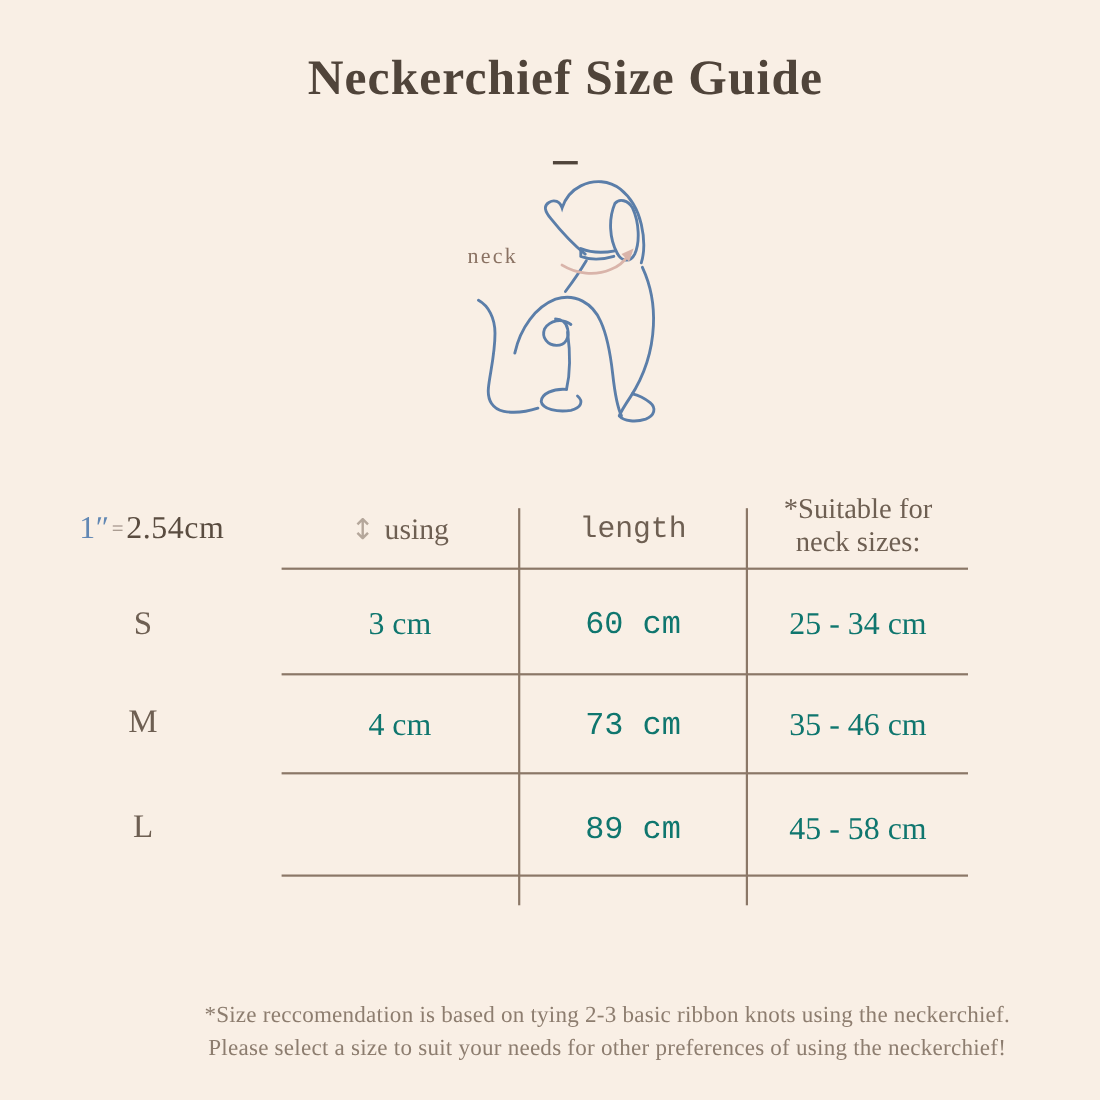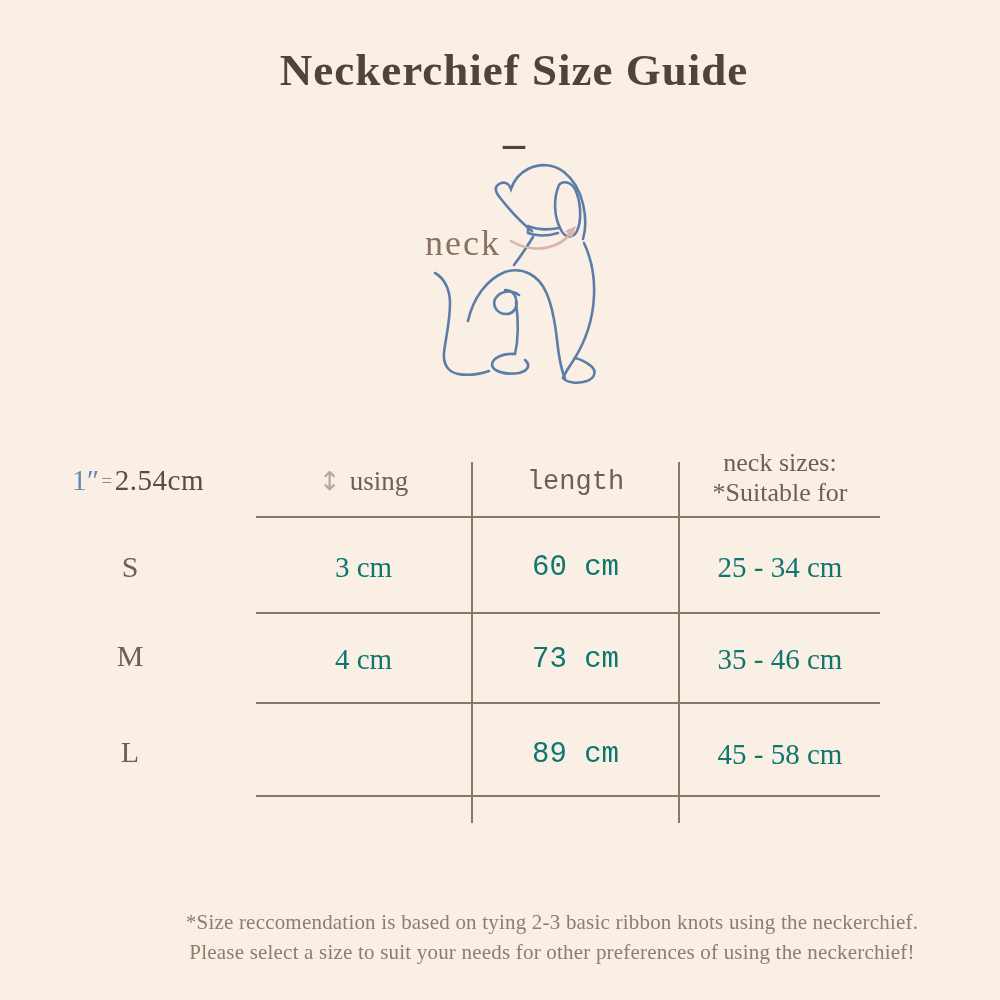--- a/index.html
+++ b/index.html
@@ -10,21 +10,21 @@
   .title{
     position:absolute;top:44px;left:0;width:1000px;text-align:center;
     font-size:45px;font-weight:700;color:#50443a;letter-spacing:1px;
   }
   .divider{
     position:absolute;top:118px;left:0;width:1000px;text-align:center;
     font-size:44px;font-weight:700;color:#50443a;
   }
   .dog-wrap{position:absolute;left:400px;top:158px;width:200px;height:242px;}
   .neck-label{
-    position:absolute;left:411px;top:222px;font-size:36px;color:#8a7263;
+    position:absolute;left:411px;top:222px;font-size:20px;color:#8a7263;
     letter-spacing:2px;
   }
   .conv{
     position:absolute;left:58px;top:464px;width:180px;font-size:29px;color:#5a4c40;
     letter-spacing:0.5px;
     font-family:Liberation Serif, serif;
   }
   .conv .inch{color:#6288b4;}
   .conv .eq{font-size:19px;color:#94847a;vertical-align:3px;padding:0 2px;}
   .hline{position:absolute;left:242px;width:624px;height:2px;background:#8b7767;}
@@ -105,22 +105,22 @@
   <div class="hline" style="top:702px"></div>
   <div class="hline" style="top:795px"></div>
   <div class="vline" style="left:457px"></div>
   <div class="vline" style="left:664px"></div>
 
   <div class="hdr c1" style="top:466px">
     <span class="updown">↕</span><span>using</span>
   </div>
   <div class="hdr c2" style="top:467px">length</div>
   <div class="hdr c3 suitable">
+    <div>*Suitable for</div>
     <div>neck sizes:</div>
-    <div>*Suitable for</div>
   </div>
 
   <div class="cell sizecol" style="top:550px">S</div>
   <div class="cell c1 r1">3 cm</div>
   <div class="cell c2 r1">60 cm</div>
   <div class="cell c3 r1">25 - 34 cm</div>
 
   <div class="cell sizecol" style="top:639px">M</div>
   <div class="cell c1 r2">4 cm</div>
   <div class="cell c2 r2">73 cm</div>

